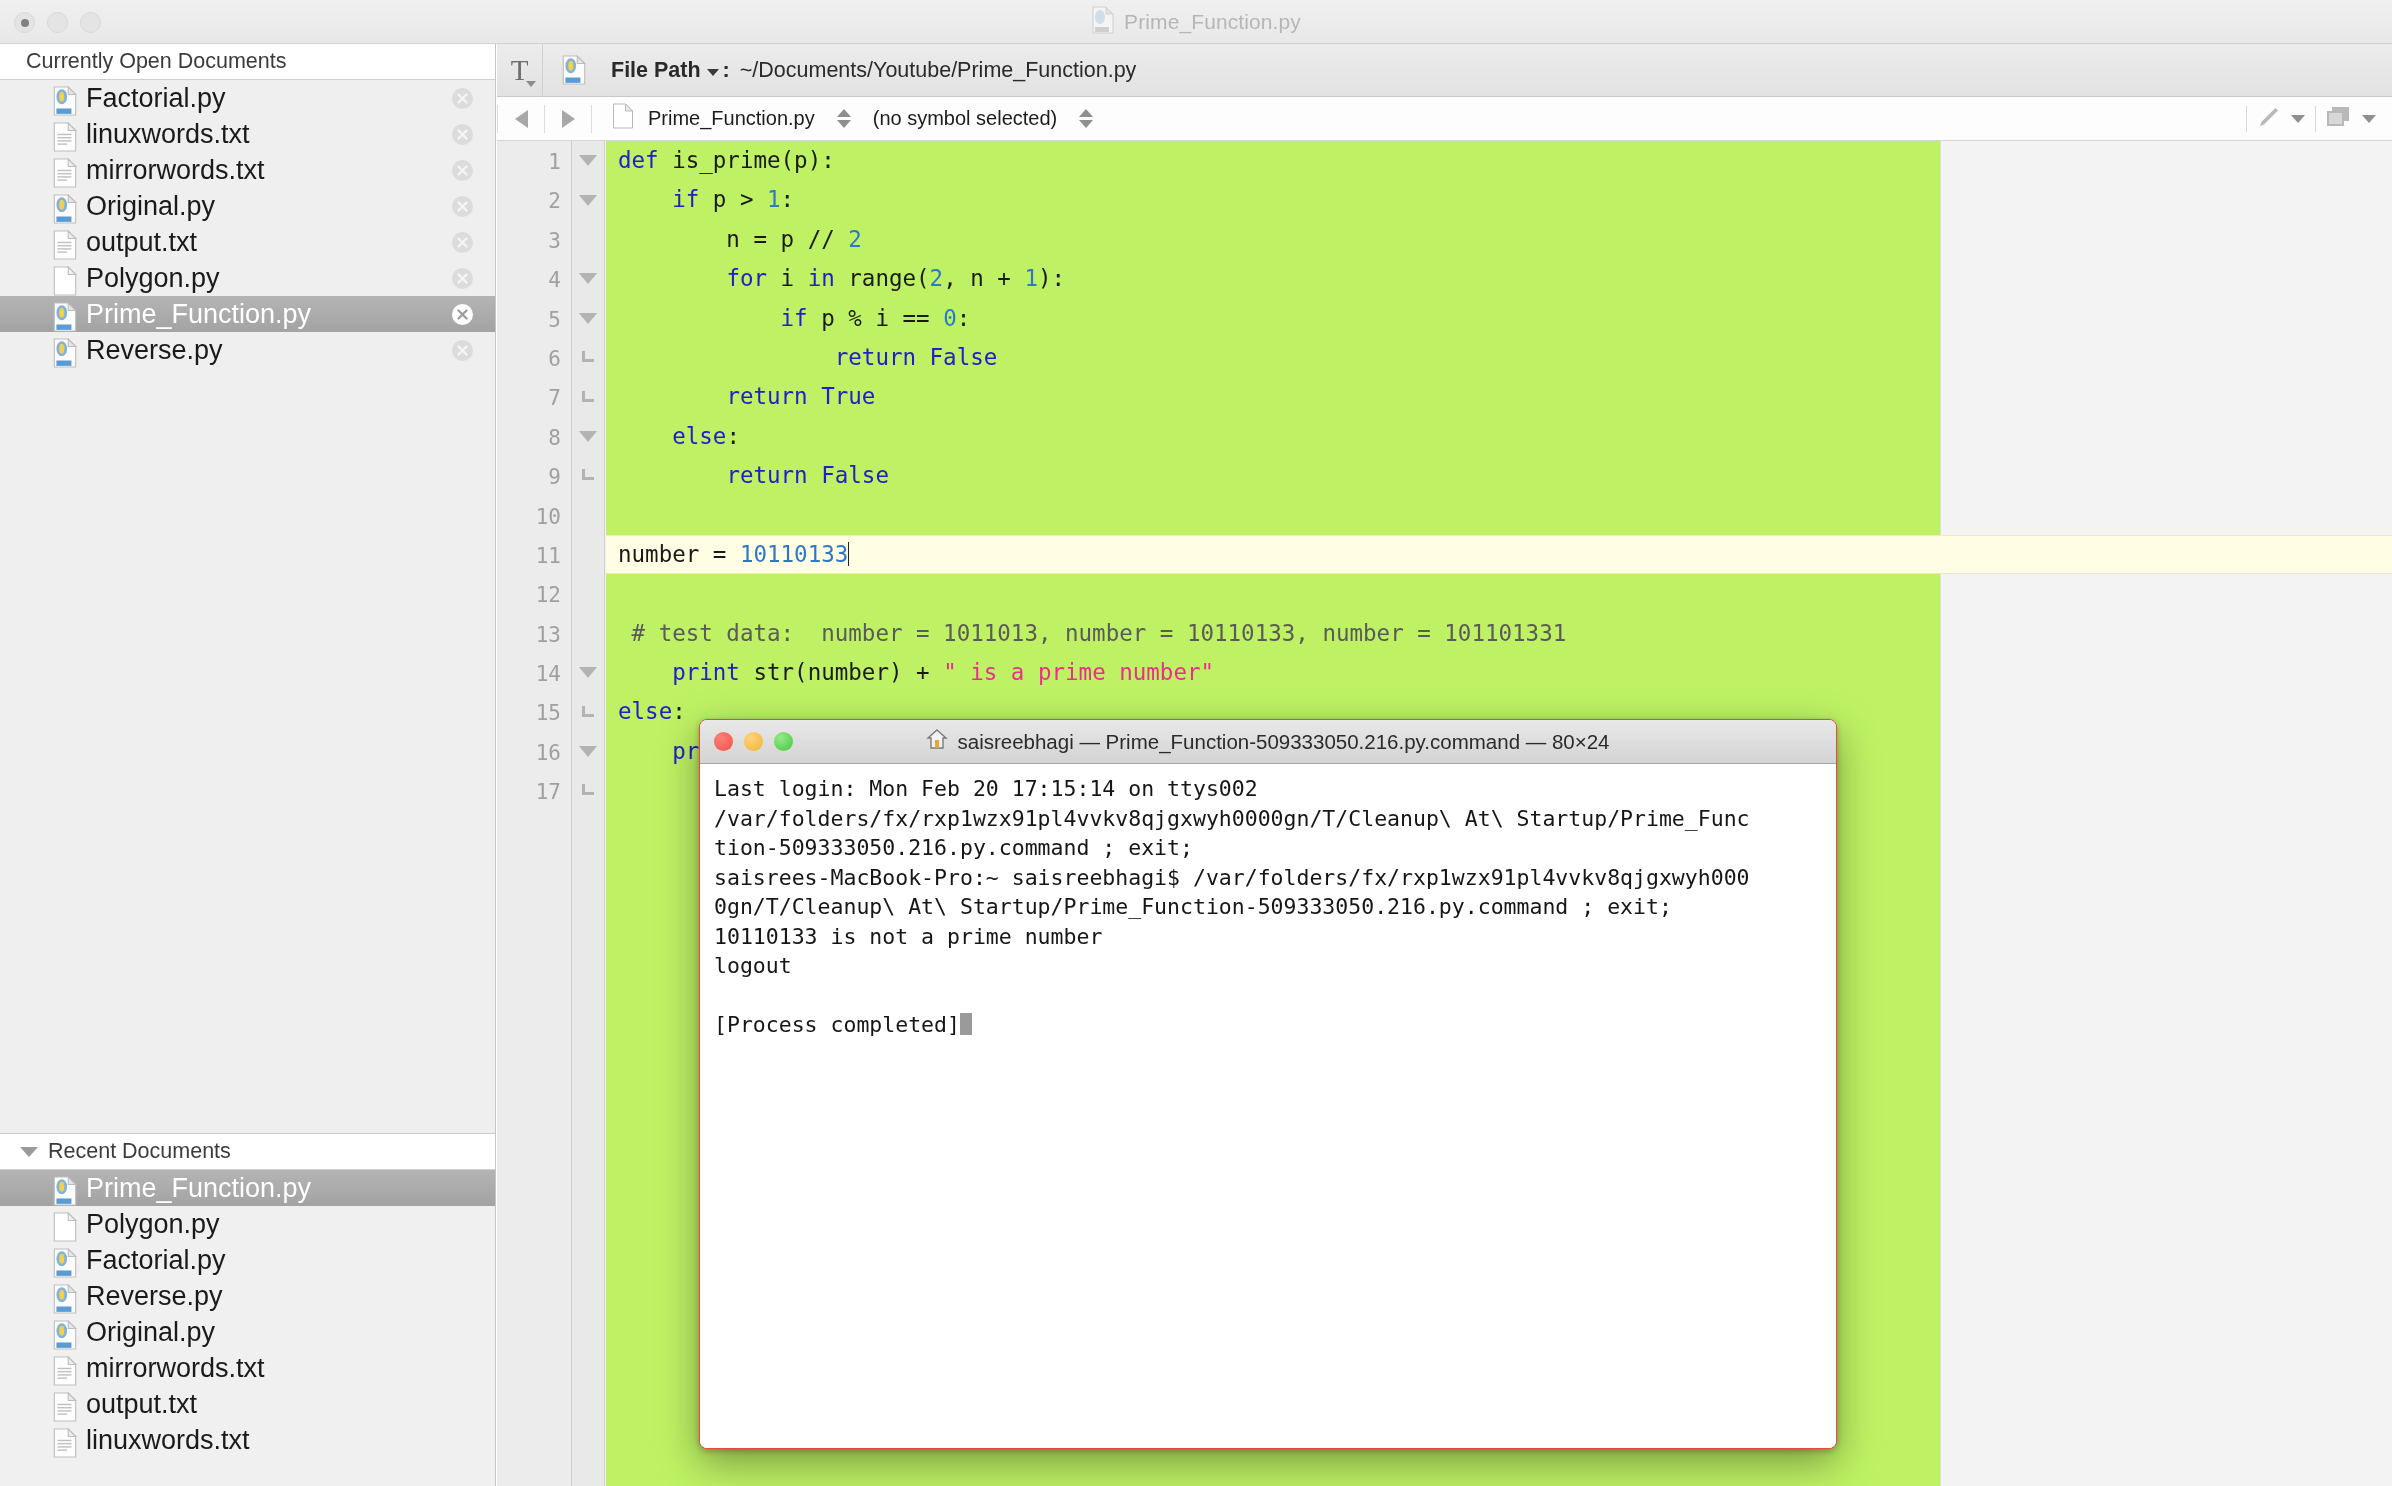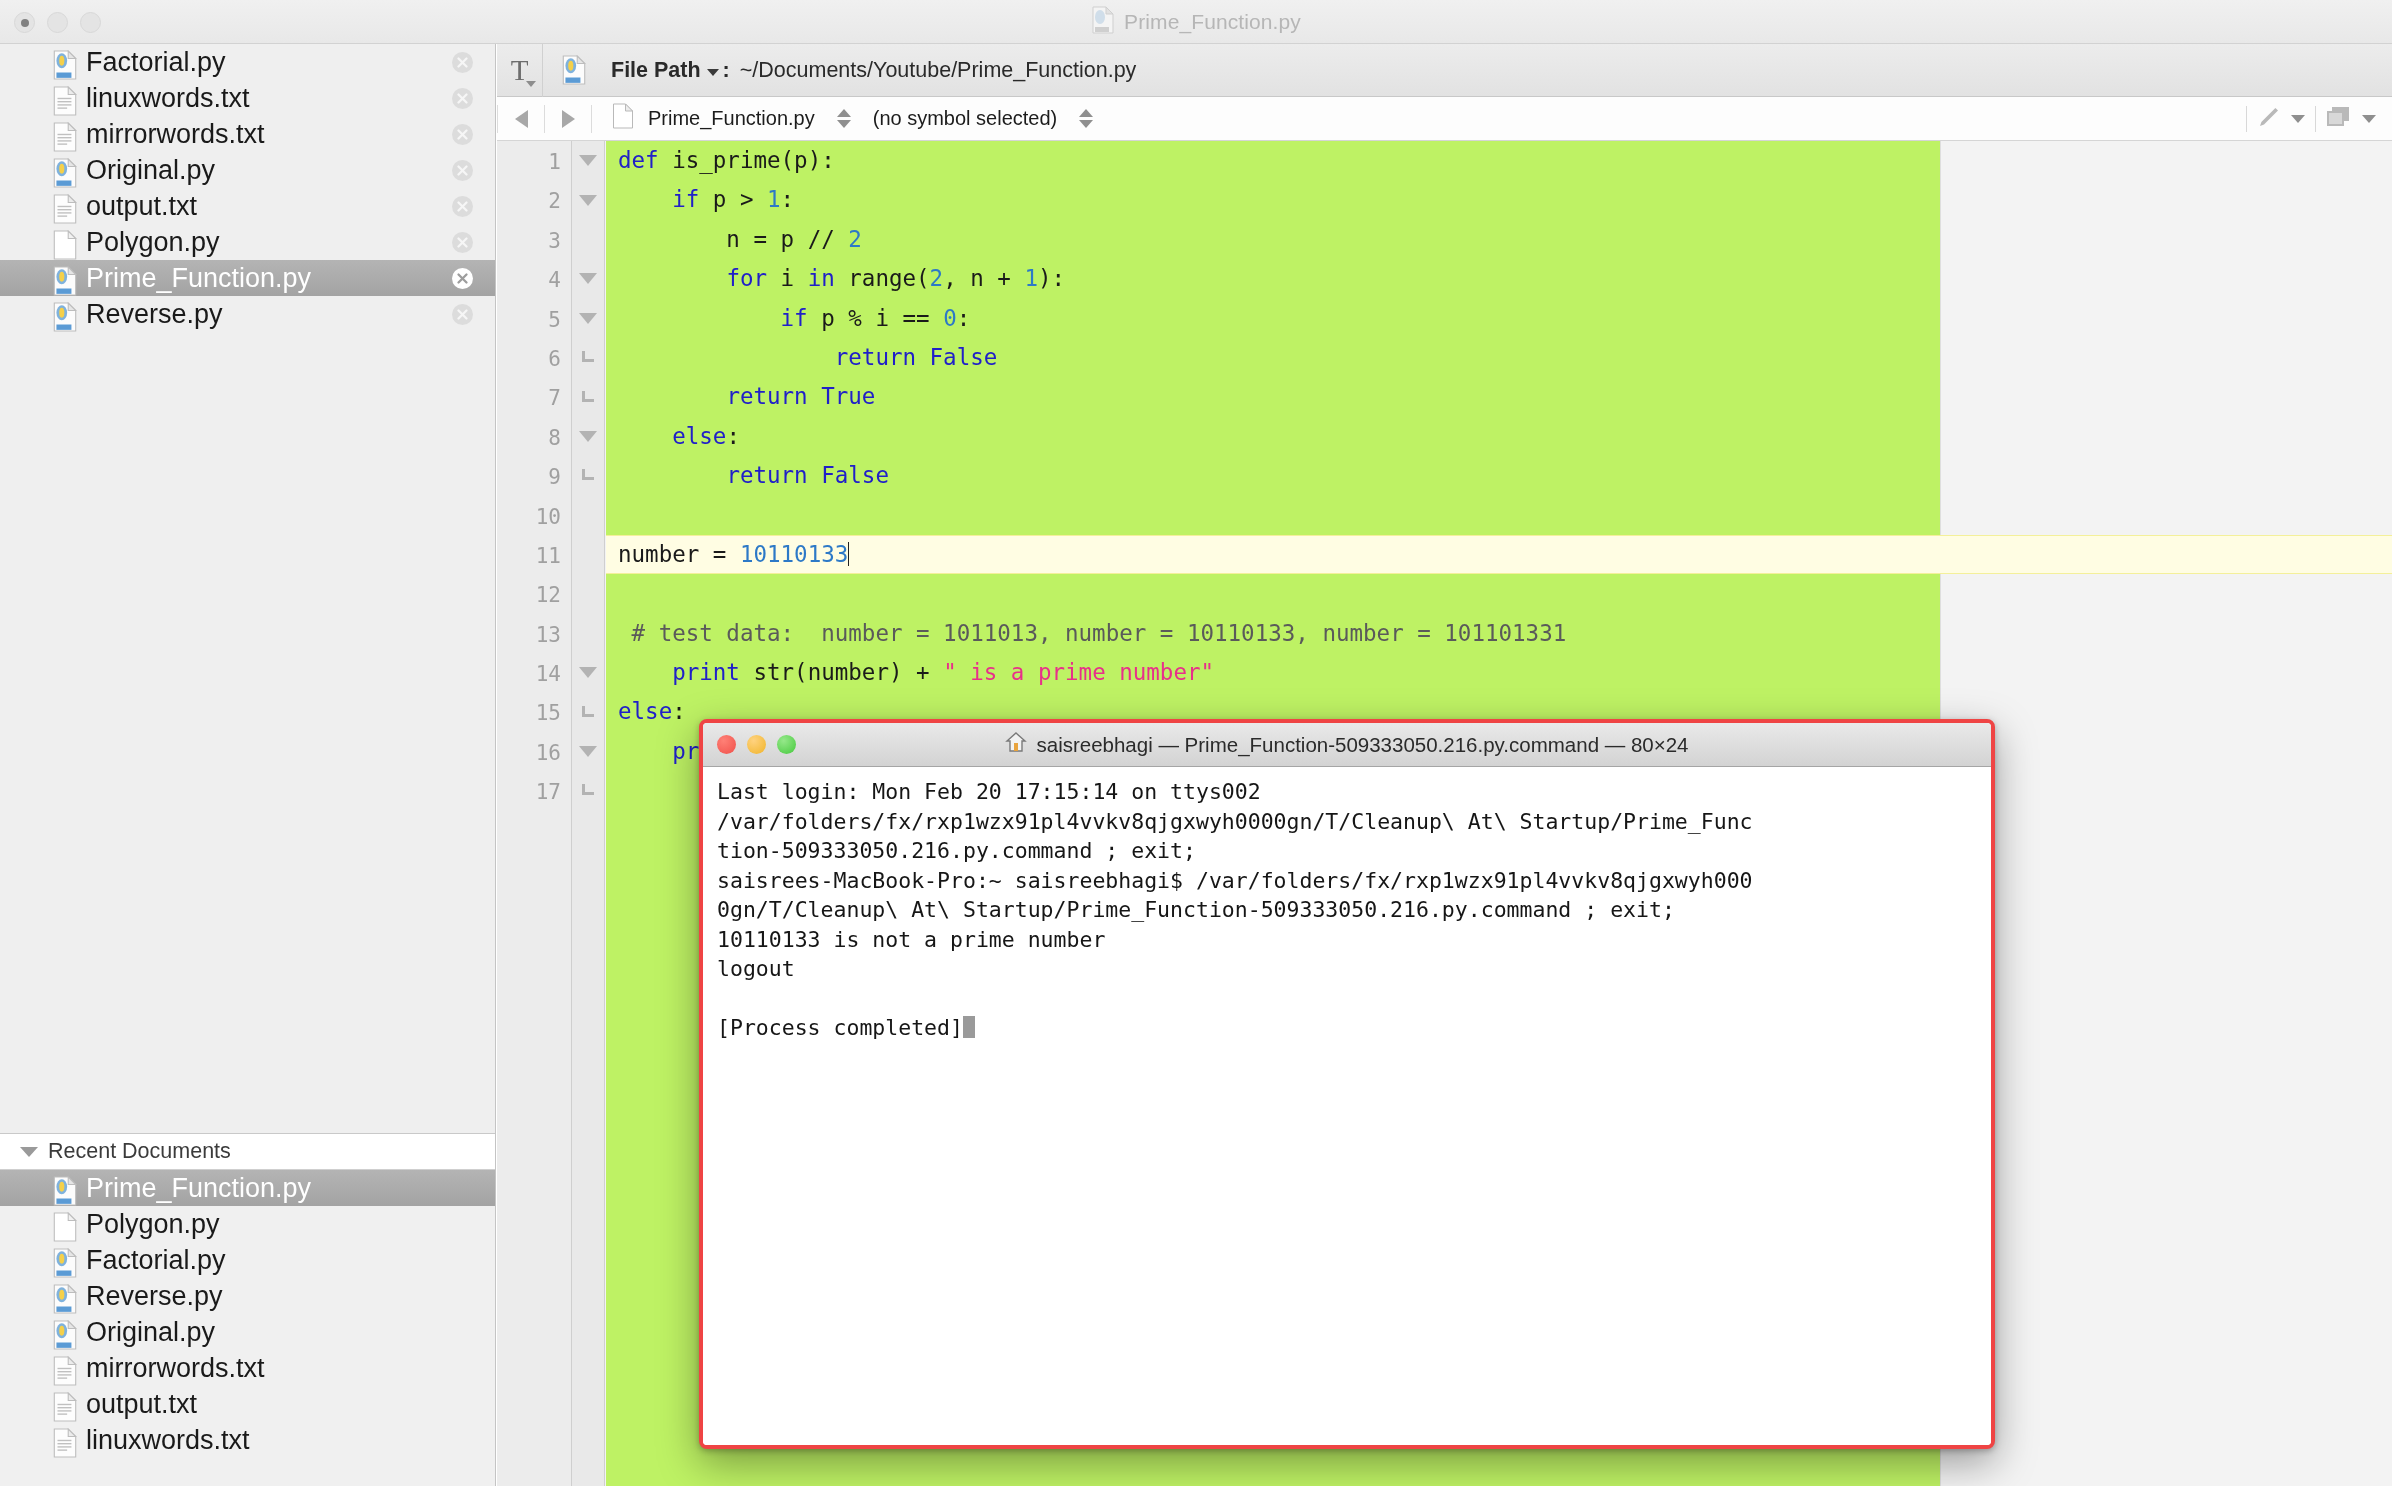--- a/index.html
+++ b/index.html
@@ -137,24 +137,24 @@
   .cl.hl { background: #fffde3; border-top: 1px solid #f4f09a; border-bottom: 1px solid #f4f09a;
            height: 39.4px; line-height: 37.4px; }
   .kw  { color: #2020c8; }
   .num { color: #2d79c7; }
   .str { color: #e8308a; }
   .cmt { color: #5a5a5a; }
   .caret-bar { display:inline-block; width:1px; height:24px; background:#222; vertical-align:-4px; }
 
   
   .terminal {
-    position: absolute; left: 699px; top: 719px; width: 1296px; height: 730px;
+    position: absolute; left: 699px; top: 719px; width: 1138px; height: 730px;
     border-radius: 8px; background: #ffffff;
     box-shadow: 0 14px 40px rgba(0,0,0,.36), 0 2px 6px rgba(0,0,0,.26);
-    overflow: hidden; border: 4px solid #ef4444;
+    overflow: hidden; border: 1px solid #ef4444;
   }
   .term-bar {
     height: 44px; background: linear-gradient(to bottom,#e9e9e9 0%, #d3d3d3 100%);
     border-bottom: 1px solid #a5a5a5; display:flex; align-items:center; position: relative;
   }
   .term-lights { position:absolute; left: 14px; top: 12px; display:flex; gap: 11px; }
   .tlt { width: 19px; height: 19px; border-radius:50%; }
   .tlt.r { background: radial-gradient(circle at 35% 30%, #ff8076, #f0504a); }
   .tlt.y { background: radial-gradient(circle at 35% 30%, #ffd27f, #f0b429); }
   .tlt.g { background: radial-gradient(circle at 35% 30%, #95e88a, #45c93c); }
@@ -192,20 +192,23 @@
             <rect x="4" y="21" width="14" height="5" fill="#cfcfcf"></rect>
           </svg>
       </span>
       <span>Prime_Function.py</span>
     </div>
   </div>
 
   <div class="sidebar">
 
     <div class="sb-openpane">
+      <div class="sb-header">
+        <span>Currently Open Documents</span>
+      </div>
       <div class="sb-body sb-list" id="open-docs-list">
           <div class="sb-row">
             <span class="ficon"><svg width="26" height="30" viewBox="0 0 24 28">
                 <path d="M2 1h13l7 7v19H2z" fill="#fcfcfc" stroke="#bdbdbd"></path>
                 <path d="M15 1l7 7h-7z" fill="#e6e6e6" stroke="#bdbdbd"></path>
                 <ellipse cx="9" cy="10" rx="5" ry="7" fill="#7fb2dd"></ellipse>
                 <ellipse cx="9" cy="10" rx="2.4" ry="4.6" fill="#f5d04a"></ellipse>
                 <rect x="4" y="21" width="14" height="5" fill="#5b9bd5"></rect>
               </svg></span>
             <span class="lbl">Factorial.py</span>

